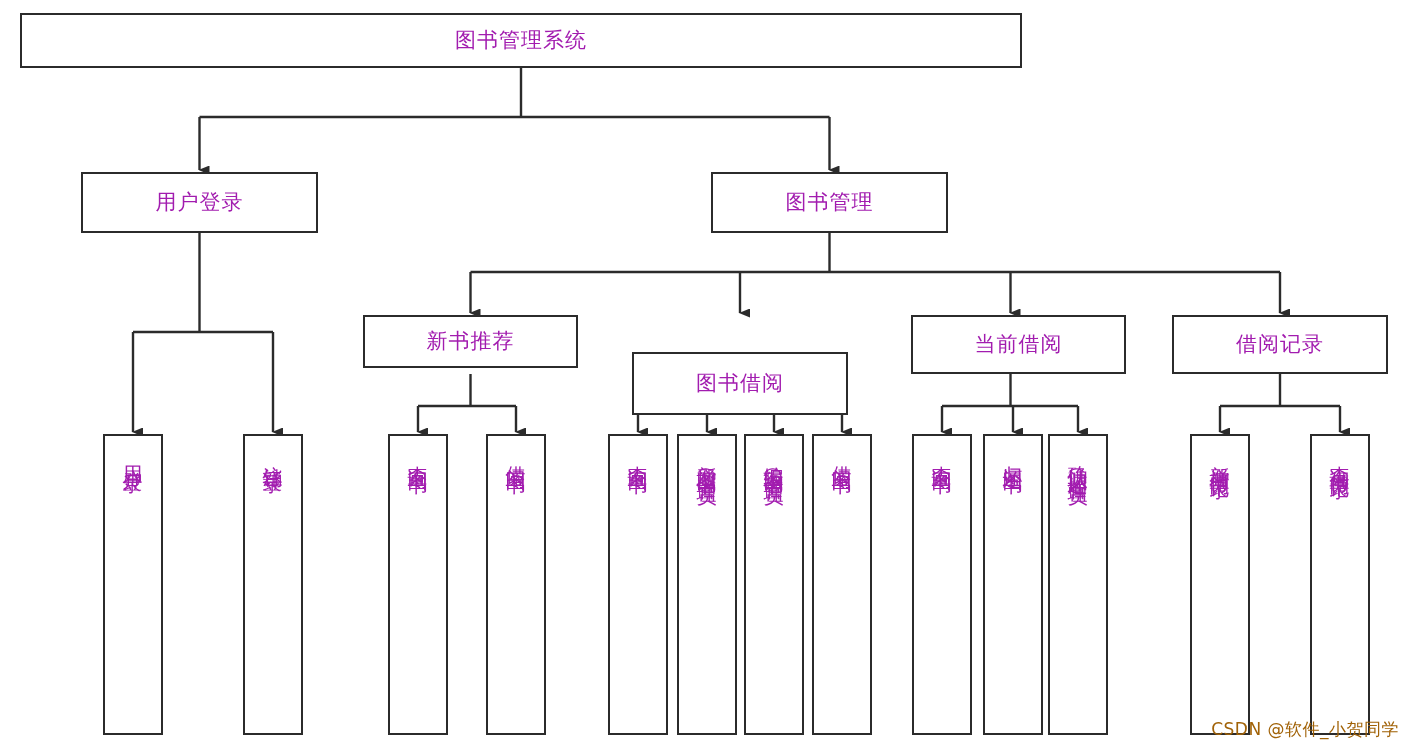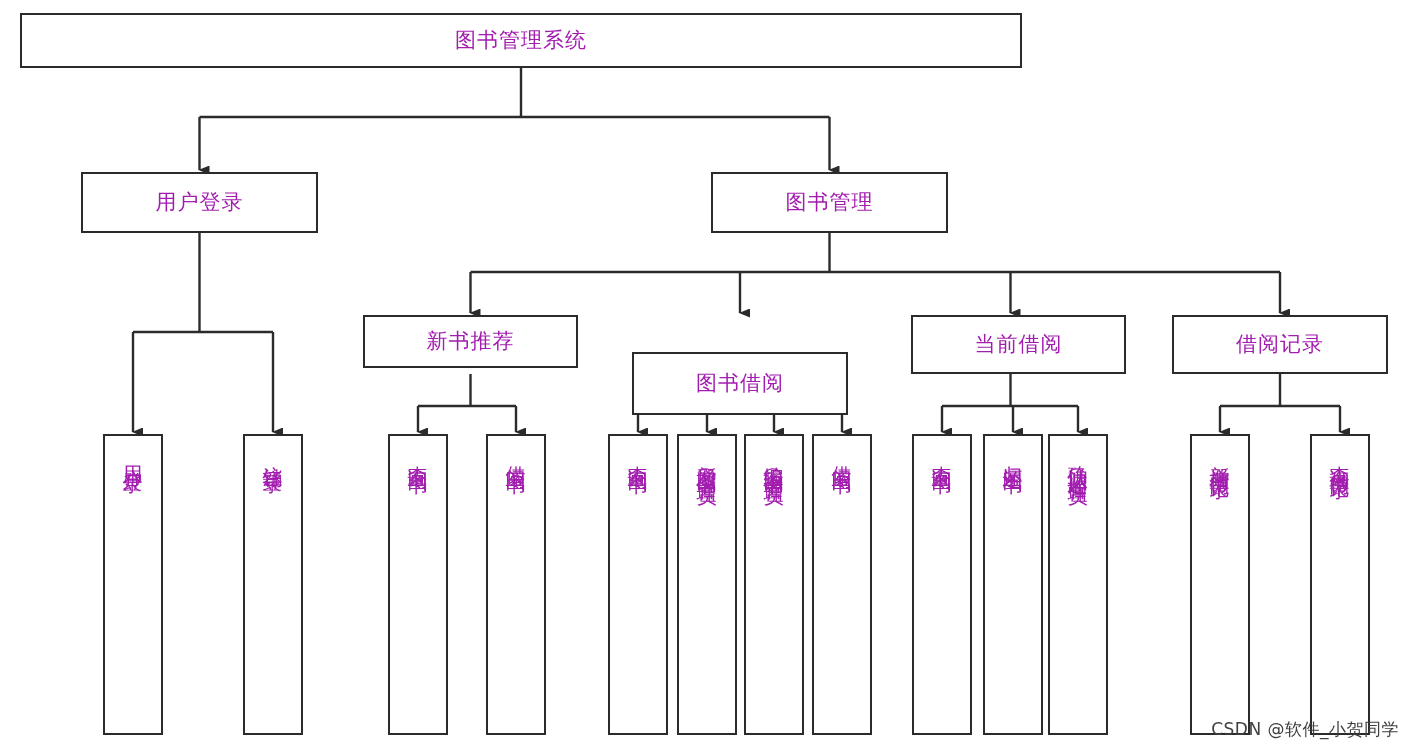--- a/index.html
+++ b/index.html
@@ -51,21 +51,21 @@
   .node.leaf {
     align-items: flex-start;
     justify-content: center;
     padding-top: 14px;
   }
   .watermark {
     position: absolute;
     right: 6px;
     bottom: 6px;
     font-size: 17px;
-    color: #404040;
+    color: #a16207;
     letter-spacing: 0.5px;
     white-space: nowrap;
     user-select: none;
   }
 </style>
 </head>
 <body>
 
 <div id="canvas">
 

